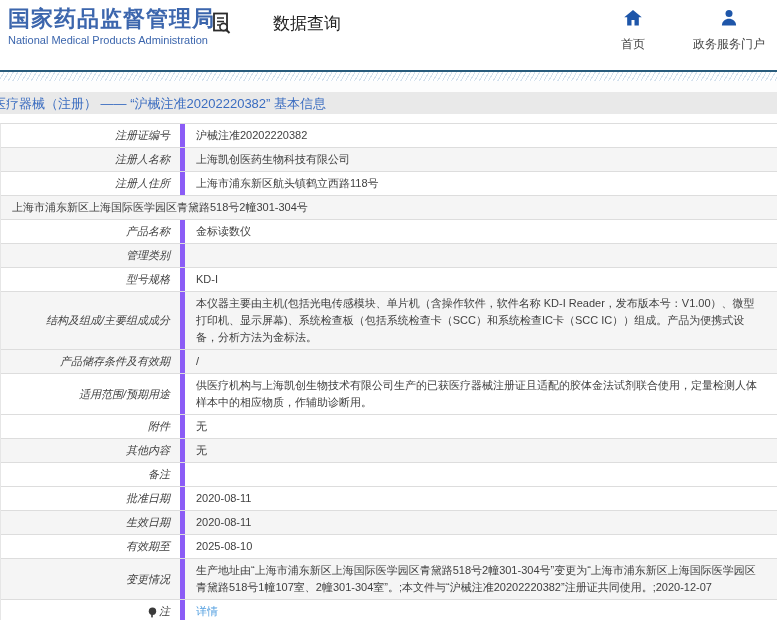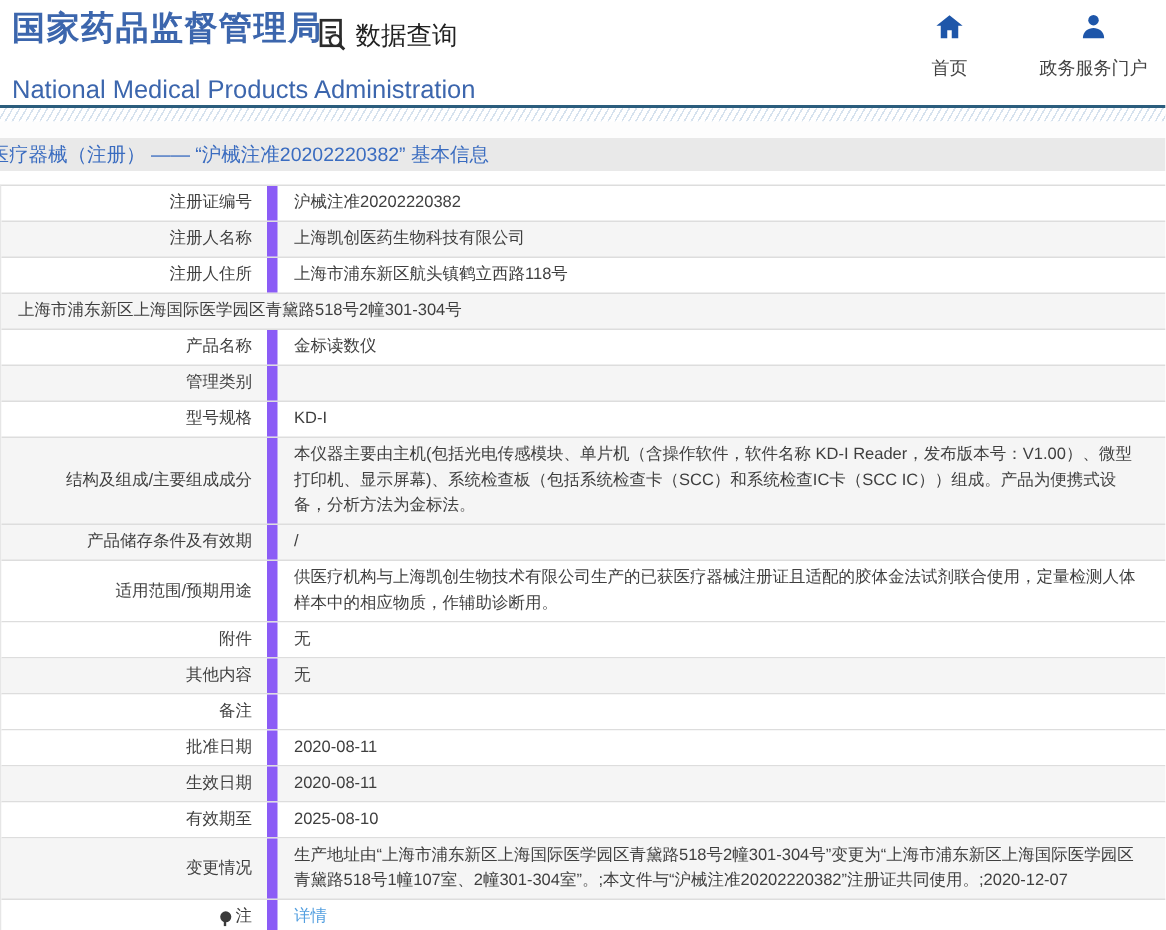--- a/index.html
+++ b/index.html
@@ -3,22 +3,22 @@
 <meta charset="utf-8">
 <style>
   * { margin:0; padding:0; box-sizing:border-box; }
   html,body { width:777px; height:620px; overflow:hidden; background:#fff;
     font-family:"Liberation Sans","DejaVu Sans",sans-serif; }
 
   
   .header { position:relative; height:70px; background:#fff; }
   .logo { position:absolute; left:8px; top:7px; cursor:pointer; }
   .logo-cn { font-size:22px; font-weight:bold; color:#3c66ad; letter-spacing:1px; line-height:24px; }
-  .logo-en { font-size:17px; color:#3c66ad; margin-top:19px; }
-  .dq { position:absolute; left:210px; top:11px; display:flex; align-items:center; cursor:pointer; }
+  .logo-en { font-size:11px; color:#3c66ad; margin-top:3px; }
+  .dq { position:absolute; left:210px; top:11px; display:flex; align-items:center; cursor:pointer;gap:36px; }
   .dq-icon { width:24px; height:24px; display:inline-block; }
   .dq-text { font-size:17px; color:#222; font-weight:500; margin-left:3px; }
   .nav { position:absolute; right:12px; top:8px; display:flex; gap:36px; }
   .nav-item { display:flex; flex-direction:column; align-items:center; cursor:pointer; min-width:48px; }
   .nav-item .nav-label { font-size:12px; color:#444; margin-top:4px; white-space:nowrap; }
 
   
   .blue-line { height:2px; background:#2b5d7d; }
   .stripe-band { height:9px;
     background:repeating-linear-gradient(120deg,#ffffff 0px,#ffffff 3px,#d6e2ee 3px,#d6e2ee 4px); }
@@ -27,22 +27,22 @@
 
   
   .breadcrumb { height:22px; line-height:22px; background:#e9e9e9; overflow:hidden; }
   .breadcrumb span { font-size:13px; color:#3a6cc0; margin-left:-7px; display:inline-block; white-space:nowrap; }
 
   
   .table { width:777px; border-top:1px solid #ddd; border-left:1px solid #e6e6e6; }
   .row { display:flex; border-bottom:1px solid #ddd; background:#fff; }
   .row.alt { background:#f5f5f5; }
   .cell-label { width:184px; flex:0 0 184px; text-align:right; padding:3px 10px 3px 4px;
-    border-right:7px solid #8b5cf6; font-size:11px; color:#3f3f3f;
-    display:flex; align-items:center; justify-content:flex-end; min-height:23px; line-height:15px; }
+    border-right:5px solid #8b5cf6; font-size:11px; color:#3f3f3f;
+    display:flex; align-items:center; justify-content:flex-end; min-height:23px; line-height:15px;font-style:italic; }
   .cell-value { flex:1; padding:3px 12px 3px 11px; font-size:11px; color:#3f3f3f;
     line-height:17px; display:flex; align-items:center; min-height:23px; word-break:break-all; }
   .cell-value .inner { display:block; }
   .note-dot { display:inline-block; margin-right:2px; line-height:0; position:relative; top:1px; }
   .detail-link { color:#55a0e0; text-decoration:none; font-size:11px; }
 </style>
 </head>
 <body>
 
 <div class="header">

